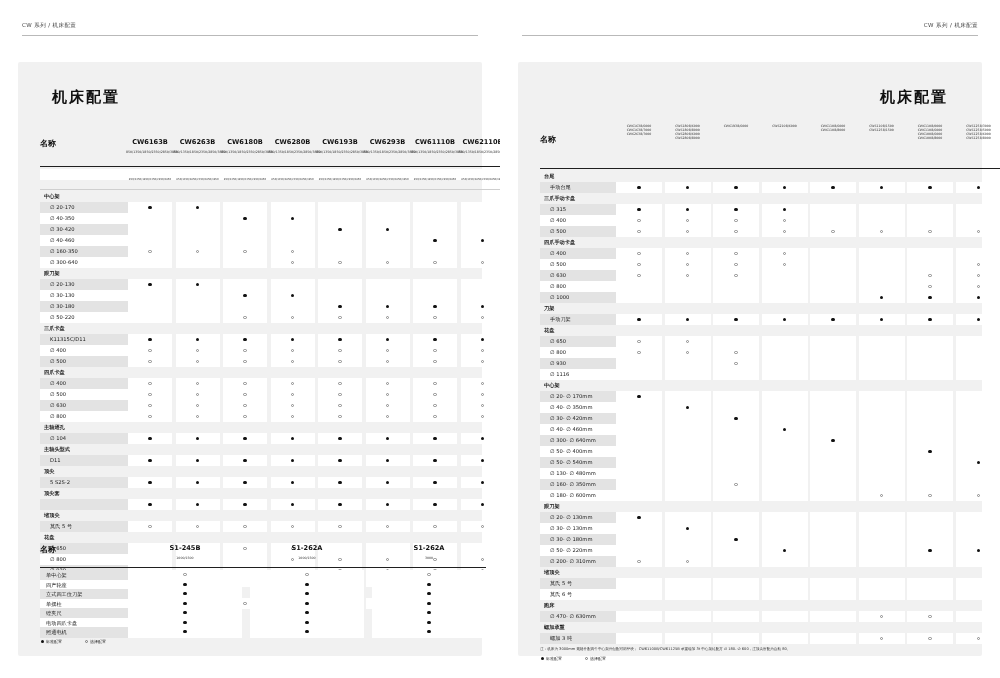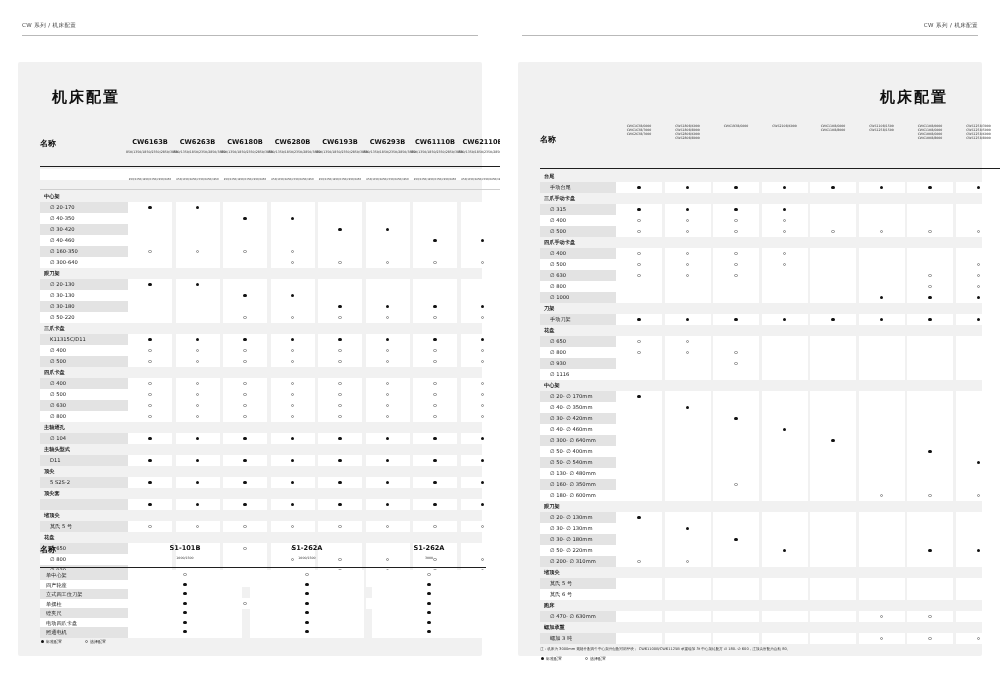--- a/index.html
+++ b/index.html
@@ -555,21 +555,21 @@
           <div class="note" style="top: 474px; width: 464.5px;">注：中心架及跟刀架安装范围为 2 只以上机构。</div>
           <div class="legend" style="top: 483px; left: 0px; width: 464.5px; height: 8px;">
             <span class="ld" style="left: 1px; top: 1px;"></span>
             <span class="lg" style="left: 6px; top: 0px;">标准配置</span>
             <span class="lc" style="left: 45px; top: 1px;"></span>
             <span class="lg" style="left: 50px; top: 0px;">选择配置</span>
           </div>
         </div>
       <div id="left-table2-root" style="position: absolute; left: 22px; top: 480px; width: 454px;">
           <div class="hdrname" style="top: 2px;">名称</div>
-          <div class="colhdr" style="left: 88px; width: 114px; top: 2px;">S1-101B</div>
+          <div class="colhdr" style="left: 88px; width: 114px; top: 2px;">S1-245B</div>
           <div class="colsub" style="left: 86px; width: 118px; top: 14px; white-space: pre-line;">1000/1500</div>
           <div class="colhdr" style="left: 210px; width: 114px; top: 2px;">S1-262A</div>
           <div class="colsub" style="left: 208px; width: 118px; top: 14px; white-space: pre-line;">1000/1500</div>
           <div class="colhdr" style="left: 332px; width: 114px; top: 2px;">S1-262A</div>
           <div class="colsub" style="left: 330px; width: 118px; top: 14px; white-space: pre-line;">3000</div>
           <div class="rule-h" style="top: 25px; width: 446px;"></div>
           <div class="namebox shade" style="top: 28px;"></div>
           <div class="rowlabel" style="top: 30.3px; left: 6px;">单中心架</div>
           <div class="cellbox" style="left: 88px; width: 114px; top: 28px;"></div>
           <span class="circ" style="left: 143.4px; top: 31.15px;"></span>

